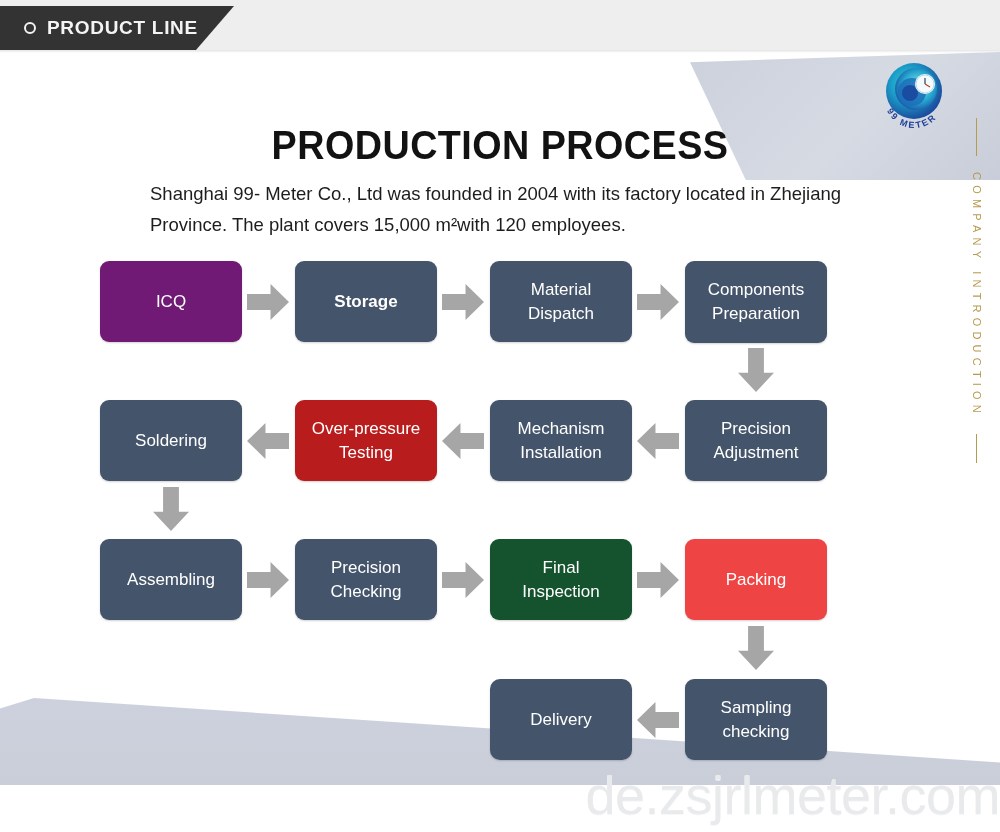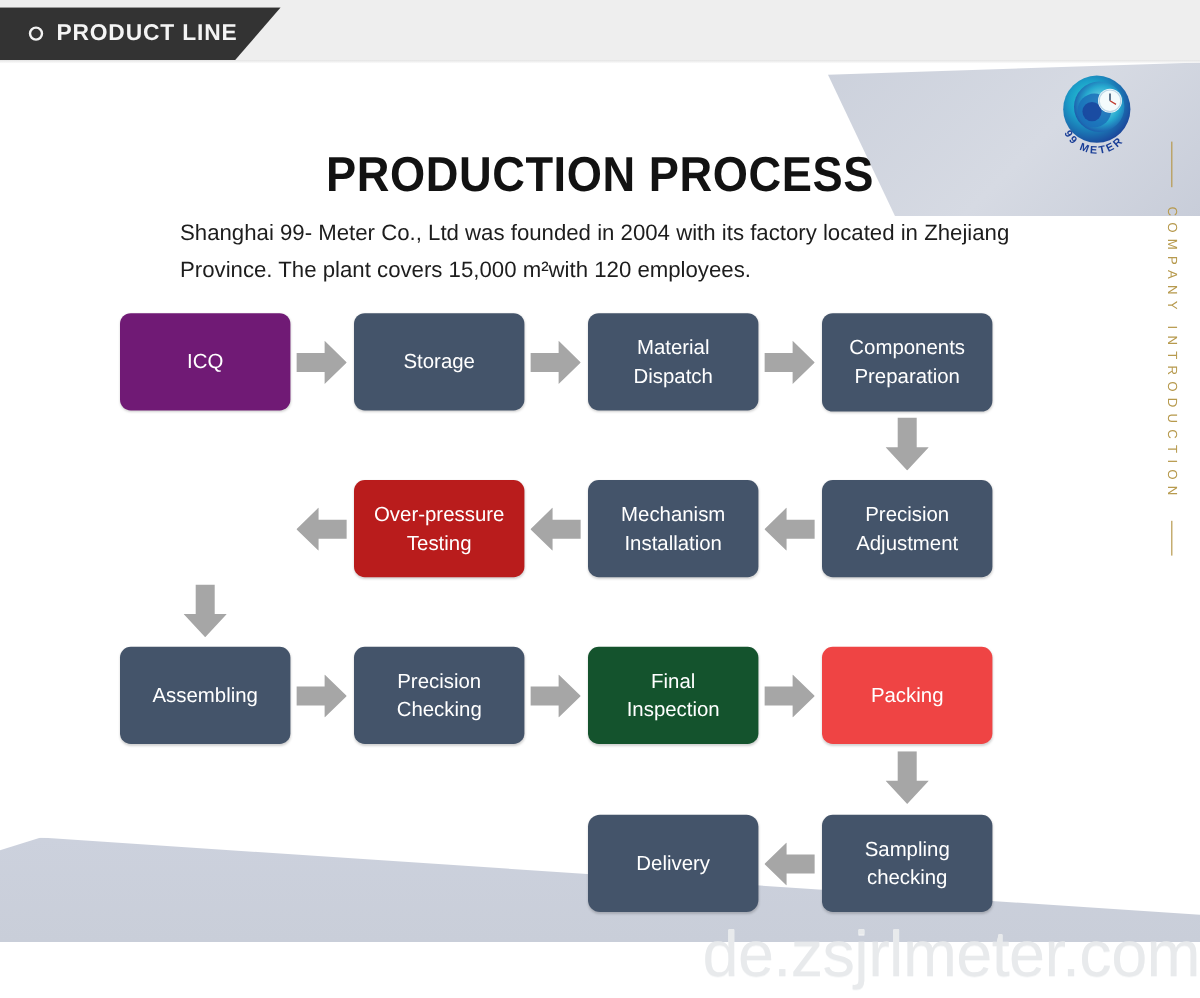--- a/index.html
+++ b/index.html
@@ -224,29 +224,32 @@
       </svg>
     </div>
     <div class="arrow" style="left: 637px; top: 702px;">
       <svg width="42" height="36" viewBox="0 0 42 36">
       <polygon points="42,10.080000000000002 18.48,10.080000000000002 18.48,0 0,18 18.48,36 18.48,25.919999999999998 42,25.919999999999998" fill="#a6a6a6"></polygon>
       </svg>
     </div>
     <div class="node" style="left: 100px; top: 261px; width: 142px; height: 81px; background: #701a75;">
       <span>ICQ</span>
     </div>
-    <div class="node" style="left: 295px; top: 261px; width: 142px; height: 81px; background: rgb(68, 84, 106);">
+    <div class="node" style="left: 295px; top: 261px; width: 142px; height: 81px; background: rgb(68, 84, 106); font-weight: bold;">
       <span>Storage</span>
     </div>
     <div class="node" style="left: 490px; top: 261px; width: 142px; height: 81px; background: rgb(68, 84, 106);">
       <span>Material<br>Dispatch</span>
     </div>
     <div class="node" style="left: 685px; top: 261px; width: 142px; height: 82px; background: rgb(68, 84, 106);">
       <span>Components<br>Preparation</span>
     </div>
+    <div class="node" style="left: 100px; top: 400px; width: 142px; height: 81px; background: rgb(68, 84, 106);">
+      <span>Soldering</span>
+    </div>
     <div class="node" style="left: 295px; top: 400px; width: 142px; height: 81px; background: #b91c1c;">
       <span>Over-pressure<br>Testing</span>
     </div>
     <div class="node" style="left: 490px; top: 400px; width: 142px; height: 81px; background: rgb(68, 84, 106);">
       <span>Mechanism<br>Installation</span>
     </div>
     <div class="node" style="left: 685px; top: 400px; width: 142px; height: 81px; background: rgb(68, 84, 106);">
       <span>Precision<br>Adjustment</span>
     </div>
     <div class="node" style="left: 100px; top: 539px; width: 142px; height: 81px; background: rgb(68, 84, 106);">

